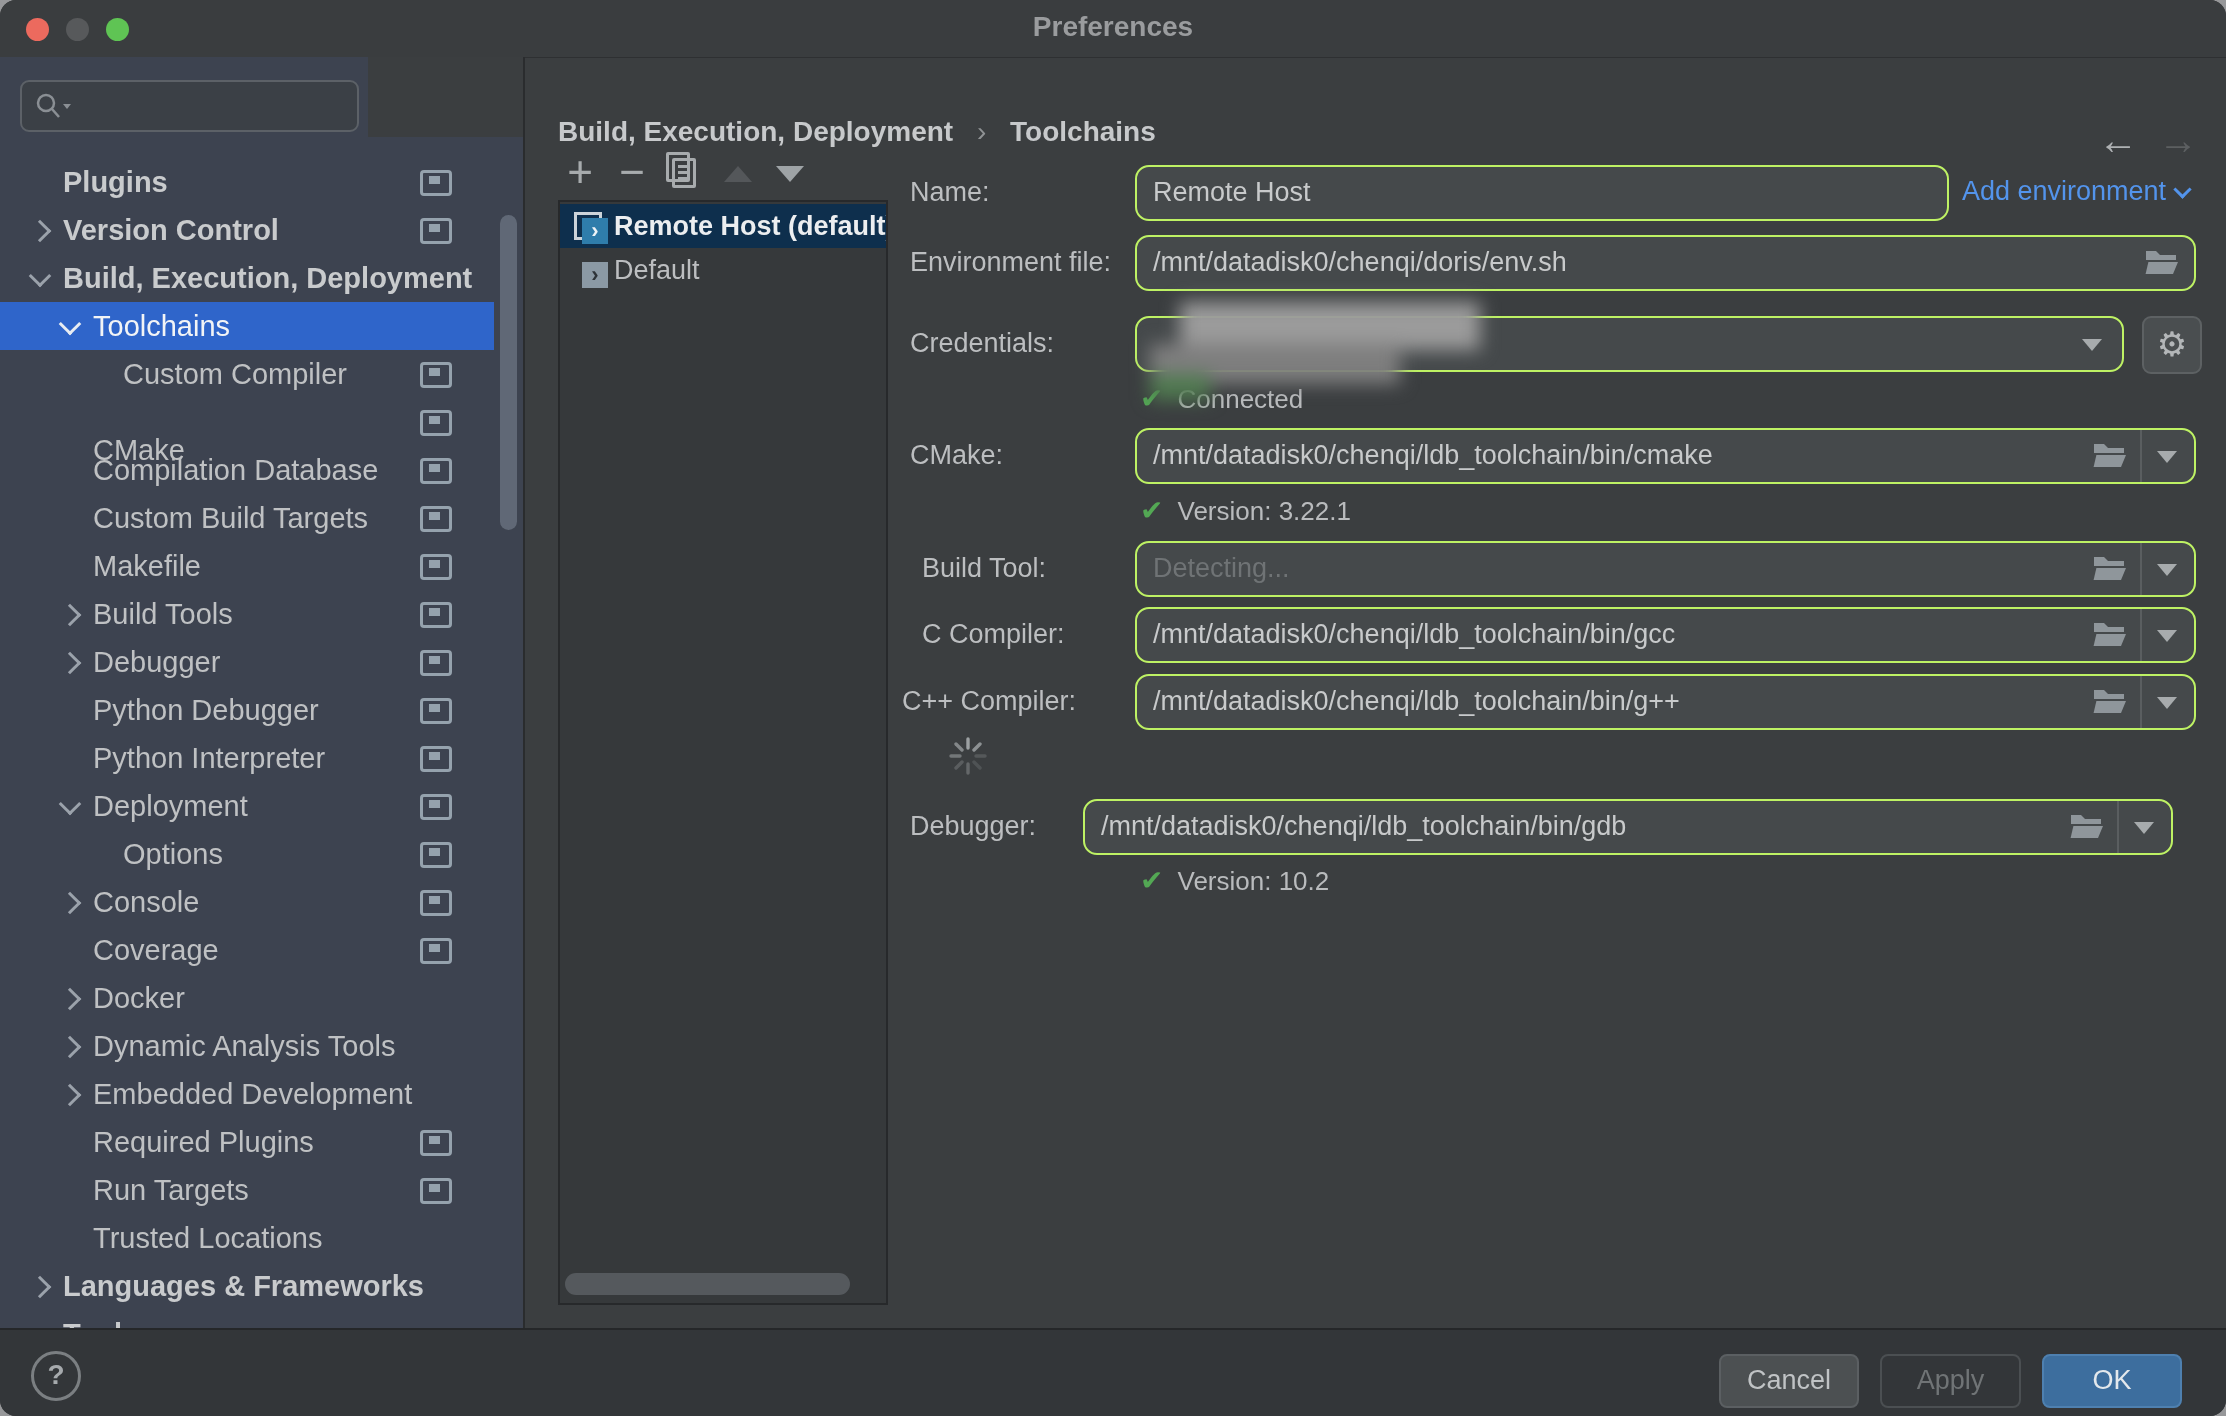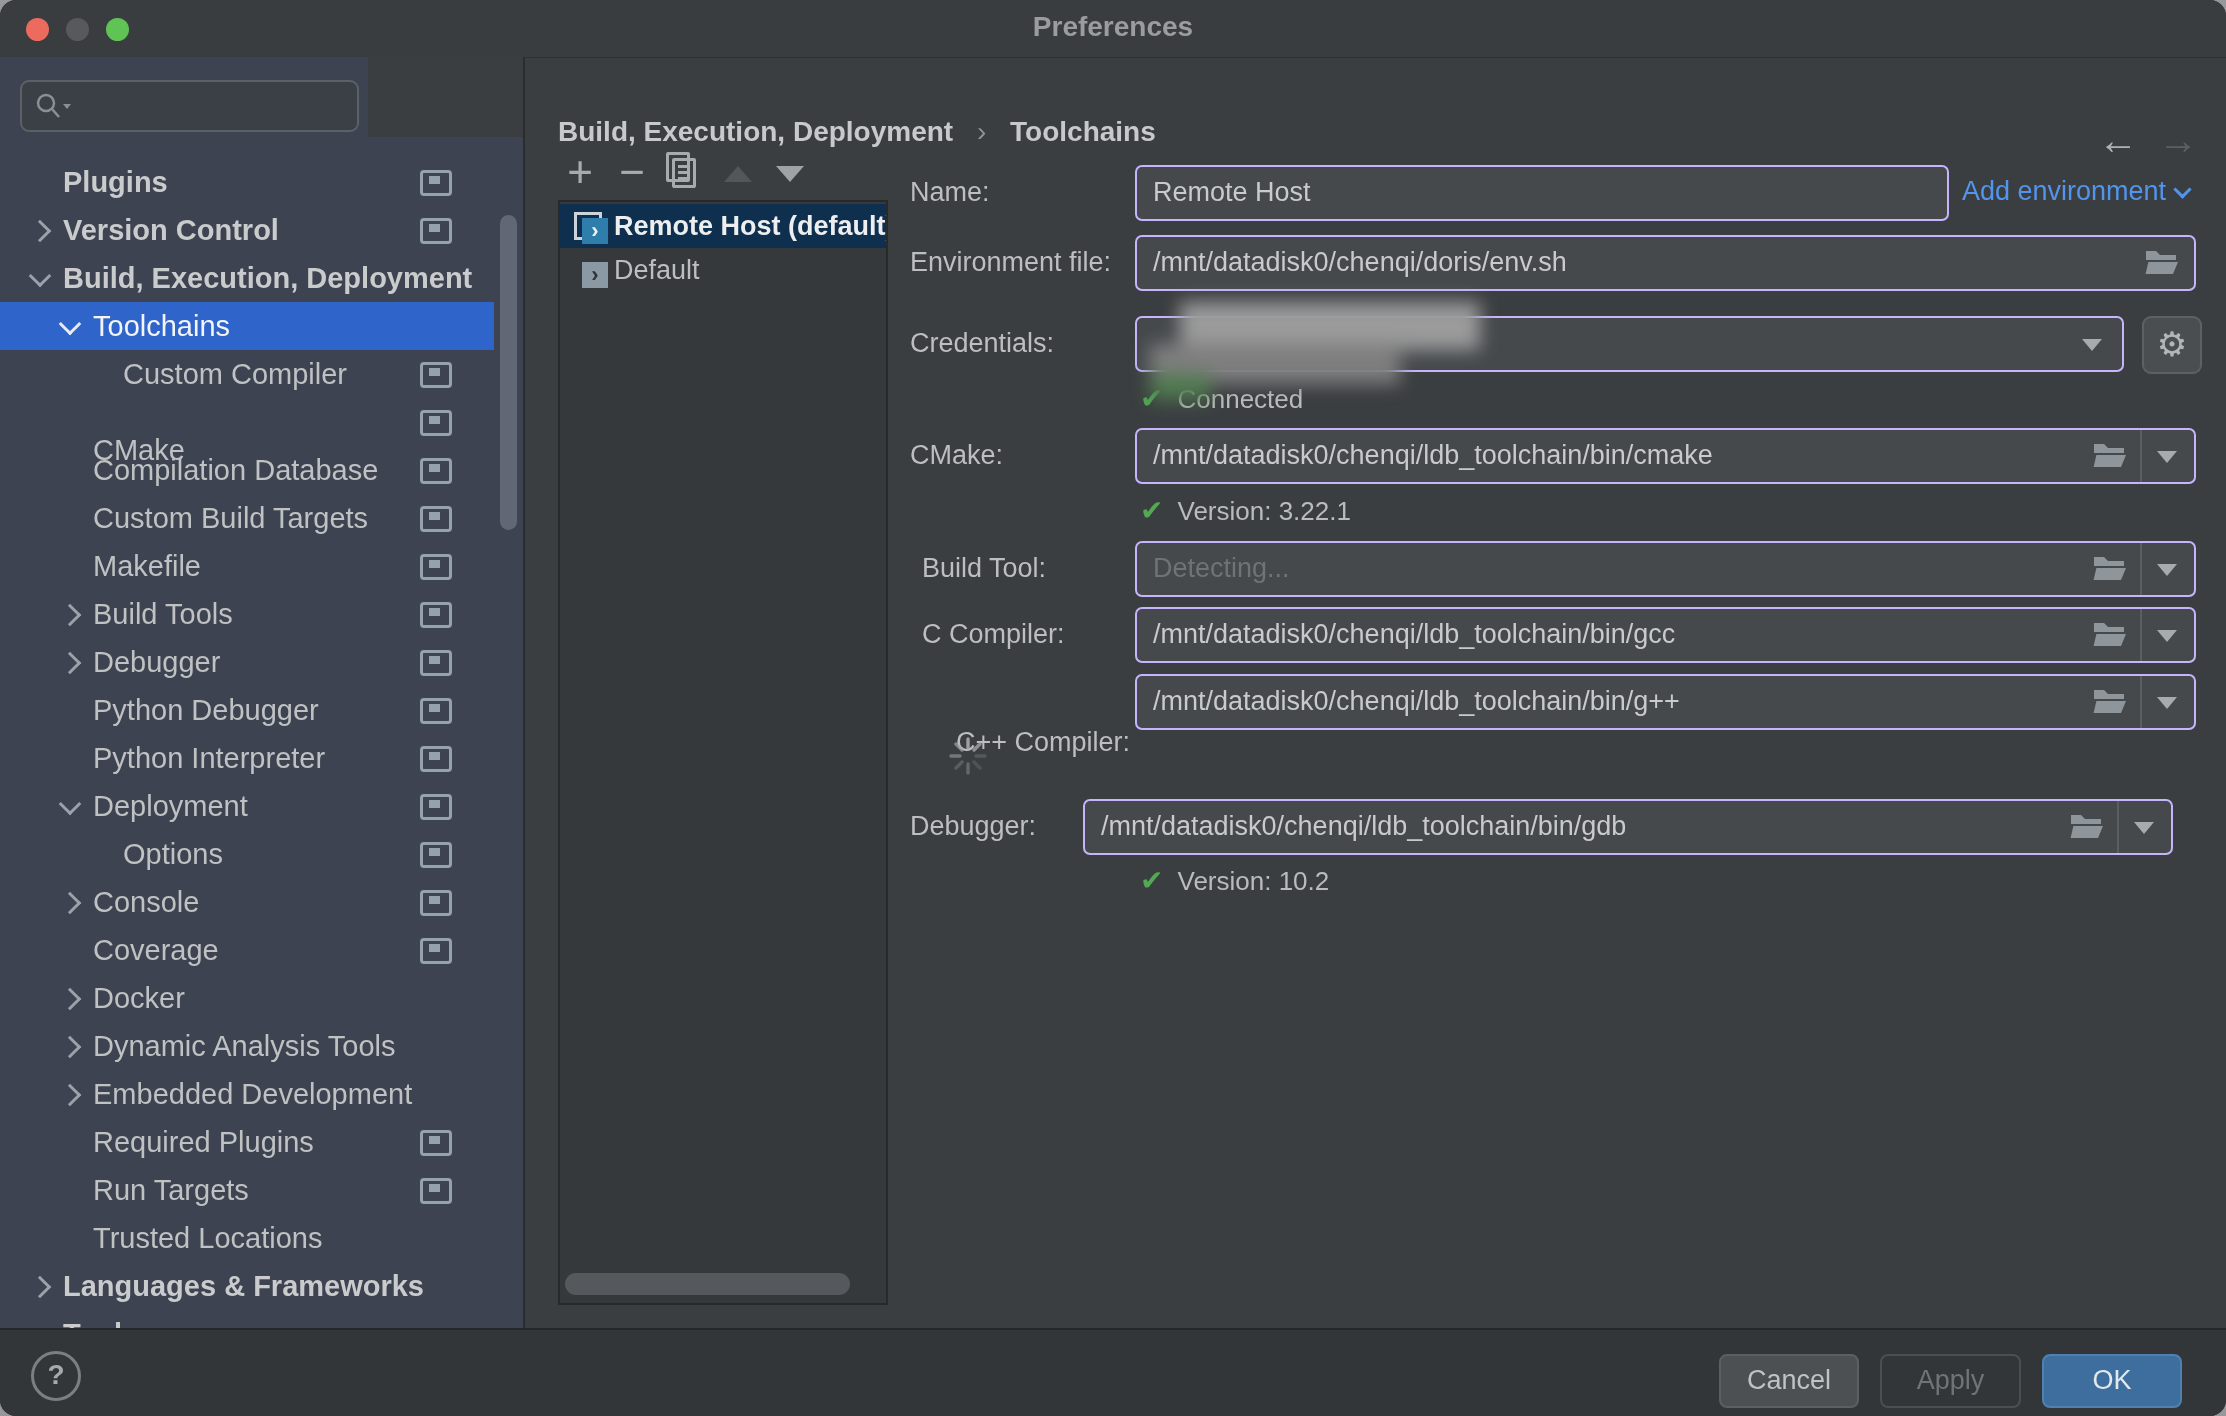--- a/index.html
+++ b/index.html
@@ -49,21 +49,21 @@
   .tc-icon.remote .front{background:#2f7dab;color:#eef3f6;}
   .tc-icon.remote::before{content:"";position:absolute;left:0;top:0;width:22px;height:22px;border:3px solid #ccd3d9;}
   #tc-hscroll{position:absolute;left:565px;top:1273px;width:285px;height:22px;border-radius:11px;background:#55595d;}
   
   #breadcrumb{position:absolute;left:558px;top:116px;font-size:28px;font-weight:bold;color:#c7c9cb;}
   #breadcrumb .sep{color:#8f9294;font-weight:normal;padding:0 16px;}
   #nav-back{position:absolute;left:2098px;top:118px;font-size:40px;color:#aeb1b3;}
   #nav-fwd{position:absolute;left:2158px;top:118px;font-size:40px;color:#5c5f61;}
   
   .flabel{position:absolute;font-size:27px;color:#bcbec0;}
-  .field{position:absolute;background:#45494b;border:2px solid #c4b5fd;border-radius:7px;color:#c8cacb;font-size:27px;}
+  .field{position:absolute;background:#45494b;border:2px solid #bef264;border-radius:14px;color:#c8cacb;font-size:27px;}
   .field .val{position:absolute;left:16px;top:10px;white-space:nowrap;overflow:hidden;max-width:88%;}
   .field .val.placeholder{color:#6f7375;}
   .folder-ic{position:absolute;top:11px;width:34px;height:28px;}
   .combo-cell{position:absolute;right:0;top:0;width:52px;height:100%;border-left:2px solid #5a5e60;}
   .combo-cell .tri{position:absolute;left:15px;top:21px;width:0;height:0;border-left:10px solid transparent;border-right:10px solid transparent;border-top:12px solid #a7abad;}
   .combo-tri{position:absolute;width:0;height:0;border-left:10px solid transparent;border-right:10px solid transparent;border-top:12px solid #a7abad;}
   .status-line{position:absolute;font-size:26px;color:#b9bbbd;}
   .status-line .check{color:#53a854;font-size:28px;margin-right:14px;}
   #add-env{position:absolute;left:1962px;top:176px;font-size:27px;color:#5394ec;white-space:nowrap;}
   #add-env .chev-sm{display:inline-block;width:10px;height:10px;border-right:3px solid #5394ec;border-bottom:3px solid #5394ec;transform:rotate(45deg);margin-left:10px;margin-bottom:4px;}
@@ -295,21 +295,21 @@
       <div class="field" style="left: 1135px; top: 607px; width: 1057px; height: 52px;">
         <span class="val">/mnt/datadisk0/chenqi/ldb_toolchain/bin/gcc</span>
         <svg class="folder-ic" viewBox="0 0 17 14" style="right: 68px;">
           <path fill="#8f969b" d="M1 1.5 h5 l2 2 h8 v2.5 H1 z"></path>
           <path fill="#8f969b" d="M2.2 7 H17 l-2.5 6 H0.8 z"></path>
         </svg>
         <span class="combo-cell">
           <span class="tri"></span>
         </span>
       </div>
-      <div class="flabel" style="left: 956px; top: 686px; margin-top: 41px;">C++ Compiler:</div>
+      <div class="flabel" style="left: 902px; top: 686px;">C++ Compiler:</div>
       <div class="field" style="left: 1135px; top: 674px; width: 1057px; height: 52px;">
         <span class="val">/mnt/datadisk0/chenqi/ldb_toolchain/bin/g++</span>
         <svg class="folder-ic" viewBox="0 0 17 14" style="right: 68px;">
           <path fill="#8f969b" d="M1 1.5 h5 l2 2 h8 v2.5 H1 z"></path>
           <path fill="#8f969b" d="M2.2 7 H17 l-2.5 6 H0.8 z"></path>
         </svg>
         <span class="combo-cell">
           <span class="tri"></span>
         </span>
       </div>

